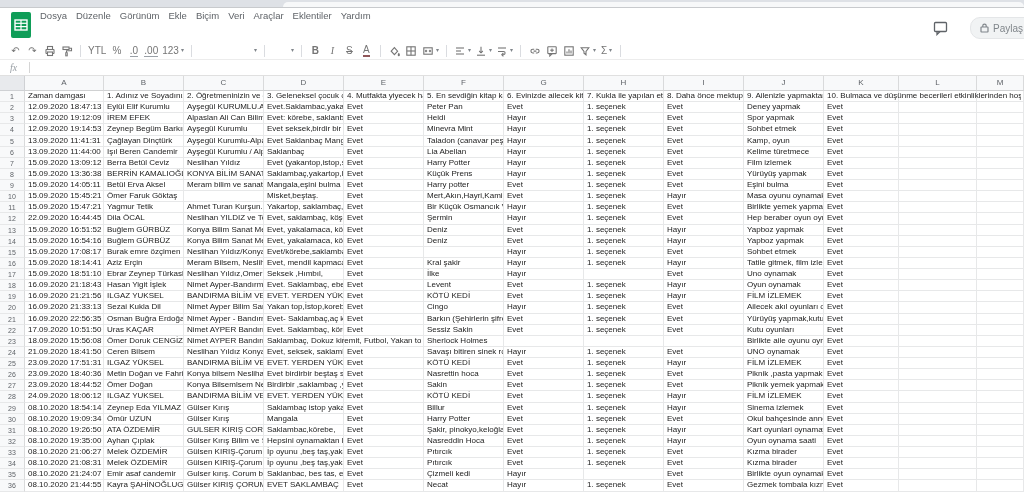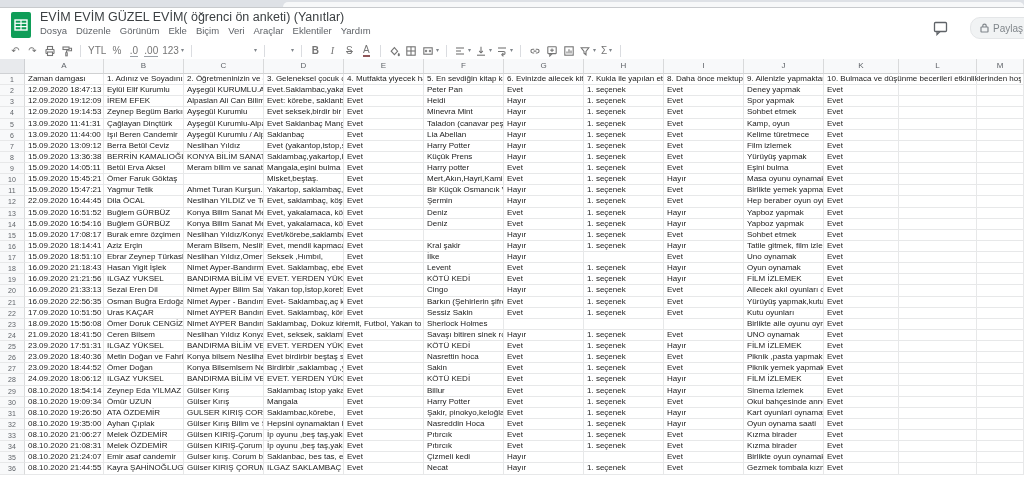--- a/index.html
+++ b/index.html
@@ -67,21 +67,20 @@
     <div class="logo">
       <svg width="22" height="28" viewBox="0 0 22 28">
         <rect x="1" y="1" width="20" height="26" rx="2" fill="#0f9d58"></rect>
         <rect x="5" y="9" width="12" height="10" fill="none" stroke="#ffffff" stroke-width="1.4"></rect>
         <line x1="5" y1="12.3" x2="17" y2="12.3" stroke="#ffffff" stroke-width="1.2"></line>
         <line x1="5" y1="15.6" x2="17" y2="15.6" stroke="#ffffff" stroke-width="1.2"></line>
         <line x1="11" y1="9" x2="11" y2="19" stroke="#ffffff" stroke-width="1.2"></line>
       </svg>
     </div>
     <div class="title-block">
-      <div class="doc-title">EVİM EVİM GÜZEL EVİM( öğrenci ön anketi) (Yanıtlar)</div>
       <div class="menubar">
           <span class="menu-item">Dosya</span>
           <span class="menu-item">Düzenle</span>
           <span class="menu-item">Görünüm</span>
           <span class="menu-item">Ekle</span>
           <span class="menu-item">Biçim</span>
           <span class="menu-item">Veri</span>
           <span class="menu-item">Araçlar</span>
           <span class="menu-item">Eklentiler</span>
           <span class="menu-item">Yardım</span>
@@ -237,20 +236,25 @@
         </svg>
         <span class="caret">▾</span>
       </span>
       <span class="titem">
         <span class="lbl">Σ</span>
         <span class="caret">▾</span>
       </span>
       <span class="tdiv"></span>
     </div>
 
+  <div class="fxbar">
+    <span class="fx">fx</span>
+    <span class="fxdiv"></span>
+    <div class="fxinput"></div>
+  </div>
 
   <div class="grid">
     <div class="chead">
       <div class="corner"></div>
     <div class="cletter" style="width: 79px;">A</div>
         <div class="cletter" style="width: 80px;">B</div>
         <div class="cletter" style="width: 80px;">C</div>
         <div class="cletter" style="width: 80px;">D</div>
         <div class="cletter" style="width: 80px;">E</div>
         <div class="cletter" style="width: 80px;">F</div>
@@ -607,21 +611,21 @@
           <div class="cell" style="width: 80px;">FİLM İZLEMEK</div>
           <div class="cell spill" style="width: 75px;">
             <span style="width: 194px;">Evet</span>
           </div>
           <div class="cell" style="width: 78px;"></div>
           <div class="cell" style="width: 47px;"></div>
         </div>
         <div class="row">
           <div class="rn">20</div>
           <div class="cell num" style="width: 79px;">16.09.2020 21:33:13</div>
-          <div class="cell" style="width: 80px;">Sezai Eren Dil</div>
+          <div class="cell" style="width: 80px;">Sezai Kukla Dil</div>
           <div class="cell" style="width: 80px;">Nimet Ayper Bilim Sanat</div>
           <div class="cell" style="width: 80px;">Yakan top,İstop,korebe,is</div>
           <div class="cell" style="width: 80px;">Evet</div>
           <div class="cell" style="width: 80px;">Cingo</div>
           <div class="cell" style="width: 80px;">Hayır</div>
           <div class="cell" style="width: 80px;">1. seçenek</div>
           <div class="cell" style="width: 80px;">Evet</div>
           <div class="cell" style="width: 80px;">Ailecek akıl oyunları oyna</div>
           <div class="cell spill" style="width: 75px;">
             <span style="width: 194px;">Evet</span>
@@ -903,21 +907,21 @@
             <span style="width: 194px;">Evet</span>
           </div>
           <div class="cell" style="width: 78px;"></div>
           <div class="cell" style="width: 47px;"></div>
         </div>
         <div class="row">
           <div class="rn">36</div>
           <div class="cell num" style="width: 79px;">08.10.2020 21:44:55</div>
           <div class="cell" style="width: 80px;">Kayra ŞAHİNOĞLUGÜ</div>
           <div class="cell" style="width: 80px;">Gülser KIRIŞ ÇORUM B</div>
-          <div class="cell" style="width: 80px;">ILGAZ SAKLAMBAÇ</div>
+          <div class="cell" style="width: 80px;">EVET SAKLAMBAÇ</div>
           <div class="cell" style="width: 80px;">Evet</div>
           <div class="cell" style="width: 80px;">Necat</div>
           <div class="cell" style="width: 80px;">Hayır</div>
           <div class="cell" style="width: 80px;">1. seçenek</div>
           <div class="cell" style="width: 80px;">Evet</div>
           <div class="cell" style="width: 80px;">Gezmek tombala kızma b</div>
           <div class="cell spill" style="width: 75px;">
             <span style="width: 194px;">Evet</span>
           </div>
           <div class="cell" style="width: 78px;"></div>

